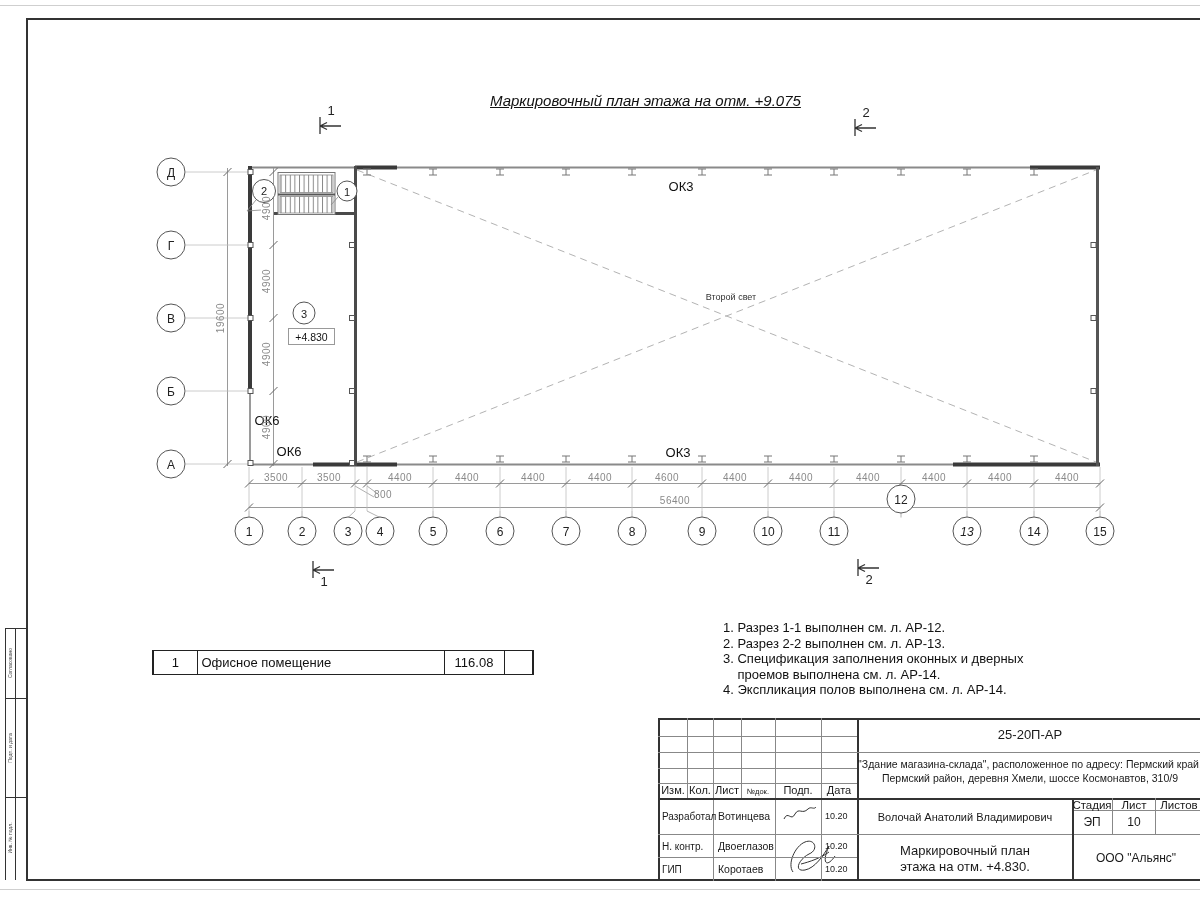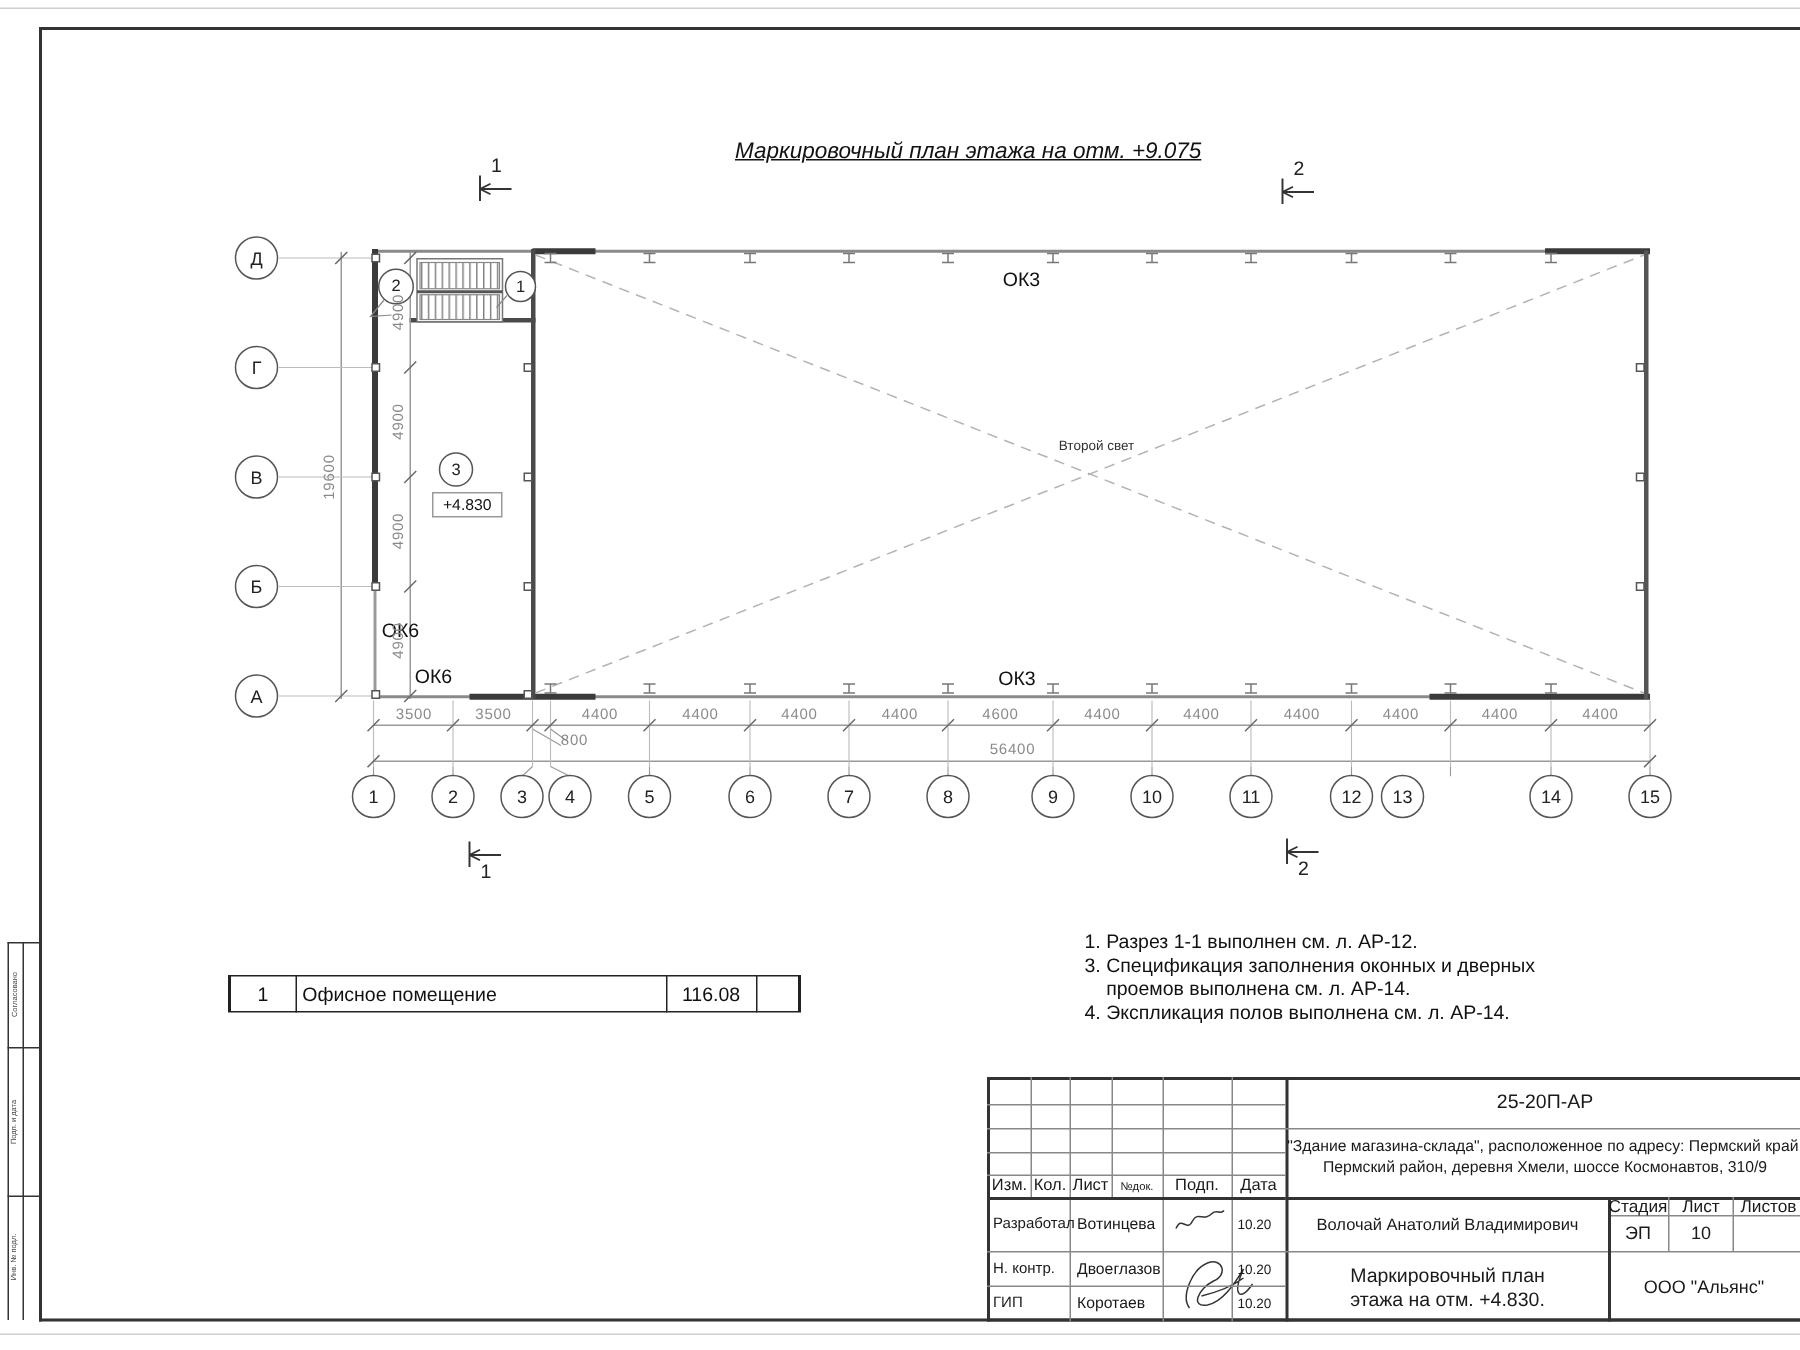--- a/index.html
+++ b/index.html
@@ -275,22 +275,22 @@
       <div class="bubble axisb" style="top: 531px; left: 302px;">2</div>
       <div class="bubble axisb" style="top: 531px; left: 348px;">3</div>
       <div class="bubble axisb" style="top: 531px; left: 380px;">4</div>
       <div class="bubble axisb" style="top: 531px; left: 433px;">5</div>
       <div class="bubble axisb" style="top: 531px; left: 500px;">6</div>
       <div class="bubble axisb" style="top: 531px; left: 566px;">7</div>
       <div class="bubble axisb" style="top: 531px; left: 632px;">8</div>
       <div class="bubble axisb" style="top: 531px; left: 702px;">9</div>
       <div class="bubble axisb" style="top: 531px; left: 768px;">10</div>
       <div class="bubble axisb" style="top: 531px; left: 834px;">11</div>
-      <div class="bubble axisb" style="top: 531px; left: 901px; text-align: right;">12</div>
-      <div class="bubble axisb" style="top: 531px; left: 935px;">13</div>
+      <div class="bubble axisb" style="top: 499px; left: 901px; text-align: right;">12</div>
+      <div class="bubble axisb" style="top: 531px; left: 967px; font-style: italic;">13</div>
       <div class="bubble axisb" style="top: 531px; left: 1034px;">14</div>
       <div class="bubble axisb" style="top: 531px; left: 1100px;">15</div>
     </div>
 
   <div>
 
   <div class="bubble" style="left: 264px; top: 191px; width: 22px; height: 22px; font-size: 11px;">2</div>
       <div class="bubble" style="left: 347px; top: 191px; width: 19px; height: 19px; font-size: 11px;">1</div>
     </div>
 
@@ -357,20 +357,21 @@
       <td>Офисное помещение</td>
       <td style="text-align:center;">116.08</td>
       <td class="b2r"></td>
     </tr>
   </tbody>
     </table>
 
   <div class="notes">
 
   <div>1. Разрез 1-1 выполнен см. л. АР-12.</div>
+      <div>2. Разрез 2-2 выполнен см. л. АР-13.</div>
       <div>3. Спецификация заполнения оконных и дверных</div>
       <div>&nbsp;&nbsp;&nbsp;&nbsp;проемов выполнена см. л. АР-14.</div>
       <div>4. Экспликация полов выполнена см. л. АР-14.</div>
     </div>
 
   <div class="abs" style="left:658px;top:718px;width:542px;height:163px;">
 
     <div class="hl" style="left:0;top:0;width:542px;height:2px;"></div>
     <div class="hl" style="left:0;top:161px;width:542px;height:2px;"></div>
     <div class="vl" style="left:0;top:0;width:2px;height:163px;"></div>

